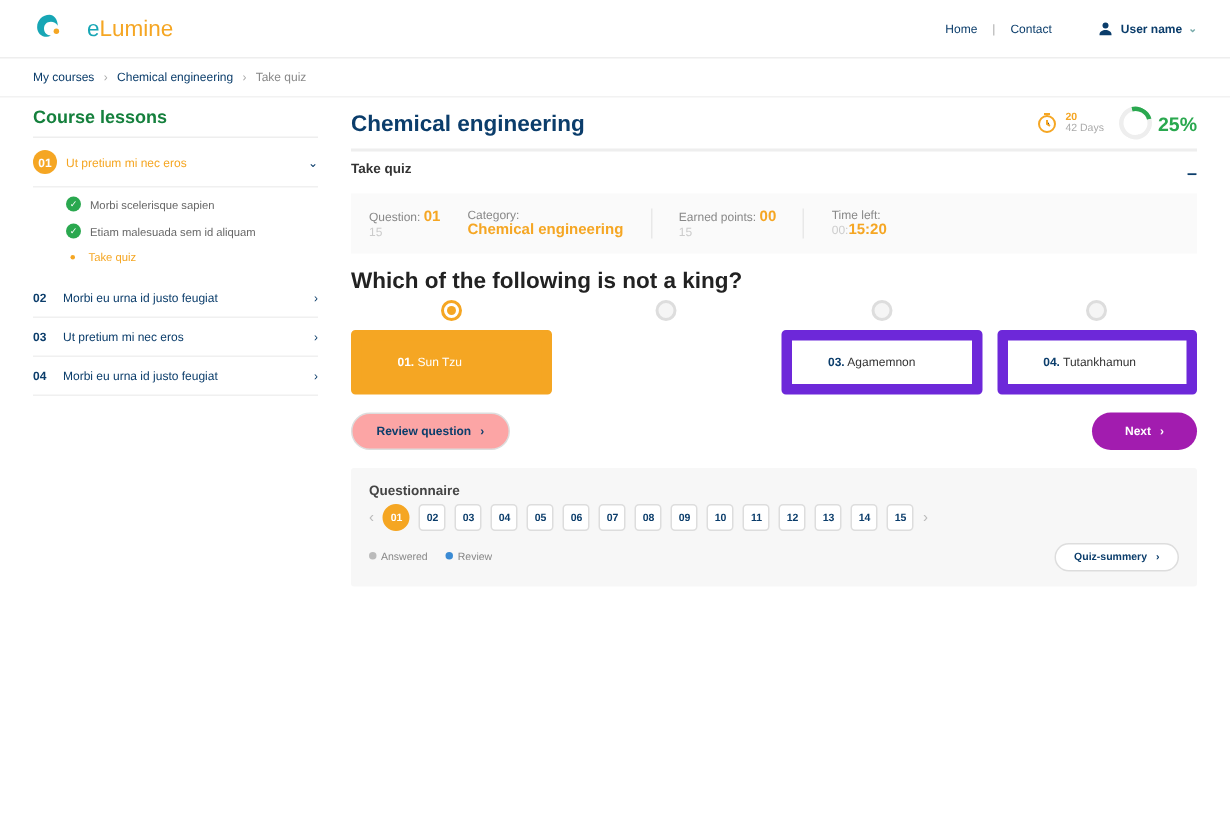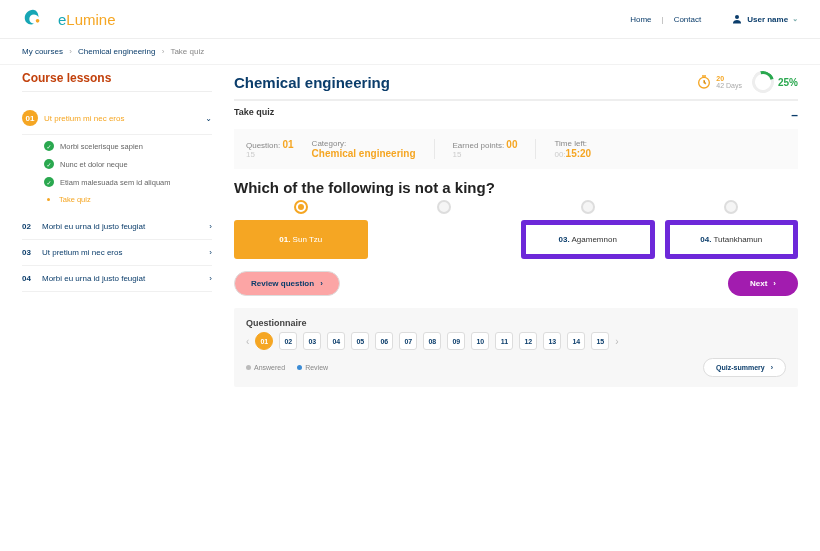--- a/index.html
+++ b/index.html
@@ -13,55 +13,55 @@
 .topnav{display:flex;align-items:center;gap:10px;font-size:8px;color:#0b3d6b}
 .topnav a{color:#0b3d6b;text-decoration:none;cursor:pointer}
 .divider{color:#aaa}
 .user{display:flex;align-items:center;gap:4px;color:#0b3d6b;font-weight:bold;cursor:pointer}
 .chev{font-size:7px;color:#7aa}
 .crumbs{padding:8px 22px;font-size:8px;color:#0b3d6b;border-bottom:1px solid #f2f2f2}
 .crumbs .sep{color:#aaa;margin:0 4px}
 .crumbs .cur{color:#888}
 .main{display:flex;padding:6px 22px 0;gap:22px}
 .sidebar{width:190px}
-.sb-title{color:#c2410c;font-size:12px;font-weight:bold;padding-bottom:6px;border-bottom:1px solid #eee;margin-bottom:10px}
+.sb-title{color:#15803d;font-size:12px;font-weight:bold;padding-bottom:6px;border-bottom:1px solid #eee;}
 .lesson{display:flex;align-items:center;gap:6px;padding:8px 0;border-bottom:1px solid #f0f0f0;cursor:pointer}
 .lnum{color:#0b3d6b;font-weight:bold;font-size:8px;width:14px}
 .lnum.badge{background:#f5a623;color:#fff;border-radius:50%;width:16px;height:16px;display:flex;align-items:center;justify-content:center}
 .ltxt{color:#0b3d6b;font-size:8px;flex:1}
 .ltxt.active{color:#f5a623}
 .lchev{color:#0b3d6b;font-size:8px}
 .subs{margin:2px 0 6px 22px}
 .sub{display:flex;align-items:center;gap:6px;padding:4px 0;font-size:7.5px;color:#666}
 .sub.active{color:#f5a623}
 .chk{background:#2aa84f;color:#fff;width:10px;height:10px;border-radius:50%;display:flex;align-items:center;justify-content:center;font-size:6px}
 .dot{width:3px;height:3px;background:#f5a623;border-radius:50%;margin-left:3px;margin-right:3px}
 .content{flex:1;min-width:0}
 .chead{display:flex;align-items:center;justify-content:space-between;border-bottom:2px solid #eee;padding-bottom:6px;margin-bottom:6px}
 .ctitle{color:#0b3d6b;font-size:15px;font-weight:600}
 .stats{display:flex;align-items:center;gap:10px}
 .stat{display:flex;align-items:center;gap:4px;font-size:7px;color:#aaa}
 .stat .v{color:#f5a623;font-weight:bold}
 .ring{width:22px;height:22px;border-radius:50%;border:3px solid #eee;border-top-color:#2aa84f;transform:rotate(30deg)}
-.pct{color:#2aa84f;font-weight:bold;font-size:10px}
+.pct{color:#2aa84f;font-weight:bold;font-size:13px}
 .qsec-title{font-size:9px;font-weight:bold;color:#333;margin-bottom:6px}
 .collapse{float:right;color:#0b3d6b;font-weight:bold;font-size:12px;cursor:pointer}
 .meta{background:#fafafa;display:flex;gap:18px;padding:10px 12px;margin-bottom:10px;align-items:flex-start}
 .mitem{font-size:8px}
 .mlabel{color:#888}
 .mv{color:#f5a623;font-weight:bold;font-size:10px}
 .mv2{color:#ccc;font-size:8px}
 .msep{width:1px;background:#e8e8e8;align-self:stretch}
 .question{font-size:15px;font-weight:600;color:#222;margin:8px 0 4px}
 .opts{display:flex;gap:10px;margin-bottom:12px}
 .opt{flex:1;display:flex;flex-direction:column;align-items:center;gap:6px;cursor:pointer}
 .radio{width:14px;height:14px;border-radius:50%;border:2px solid #ddd;background:#f5f5f5;display:flex;align-items:center;justify-content:center}
 .radio.sel{border-color:#f5a623;background:#fff}
 .radio.sel::after{content:"";width:6px;height:6px;background:#f5a623;border-radius:50%}
-.obox{width:100%;border:5px solid #6d28d9;border-radius:3px;padding:10px 24px;text-align:center;font-size:8px}
+.obox{width:100%;border:7px solid #6d28d9;border-radius:3px;padding:10px 24px;font-size:8px}
 .obox.sel{background:#f5a623;color:#fff;border-color:#f5a623}
 .obox .on{color:#0b3d6b;font-weight:bold}
 .obox.sel .on{color:#fff}
 .actions{display:flex;justify-content:space-between;margin-bottom:12px}
 .btn{border-radius:18px;padding:7px 16px;font-size:8px;font-weight:bold;display:flex;align-items:center;gap:6px;cursor:pointer;border:none}
 .btn.outline{background:#fca5a5;border:1px solid #ddd;color:#0b3d6b}
 .btn.primary{background:#a21caf;color:#fff;padding:7px 22px}
 .qnav{background:#f7f7f7;padding:10px 12px;border-radius:2px}
 .qnav-title{font-size:9px;font-weight:bold;color:#444;margin-bottom:4px}
 .qnav-row{display:flex;align-items:center;gap:6px;margin-bottom:8px}
@@ -116,24 +116,20 @@
       <span class="ltxt active">Ut pretium mi nec eros</span>
       <span class="lchev">⌄</span>
     </div>
     <div class="subs">
       <div class="sub">
           <span class="chk">✓</span>
           <span>Morbi scelerisque sapien</span>
         </div>
       <div class="sub">
           <span class="chk">✓</span>
-          <span>Nunc et dolor neque</span>
-        </div>
-      <div class="sub">
-          <span class="chk">✓</span>
           <span>Etiam malesuada sem id aliquam</span>
         </div>
       <div class="sub active">
           <span class="dot"></span>
           <span>Take quiz</span>
         </div>
     </div>
     <div class="lesson">
         <span class="lnum">02</span>
         <span class="ltxt">Morbi eu urna id justo feugiat</span>

